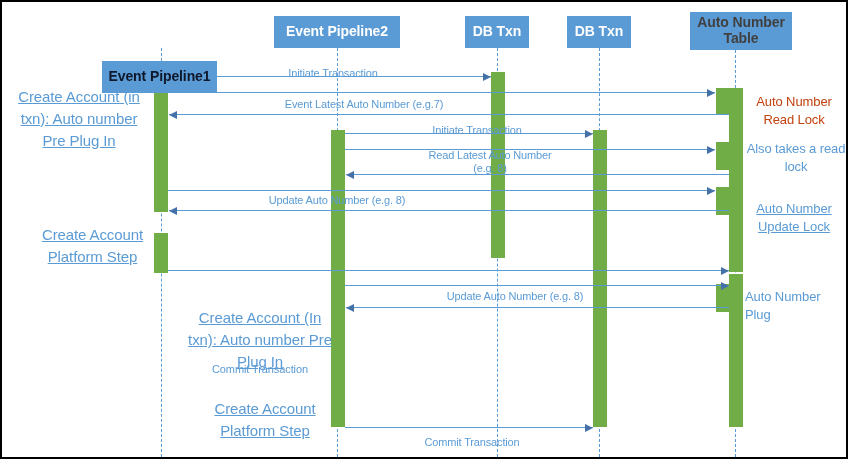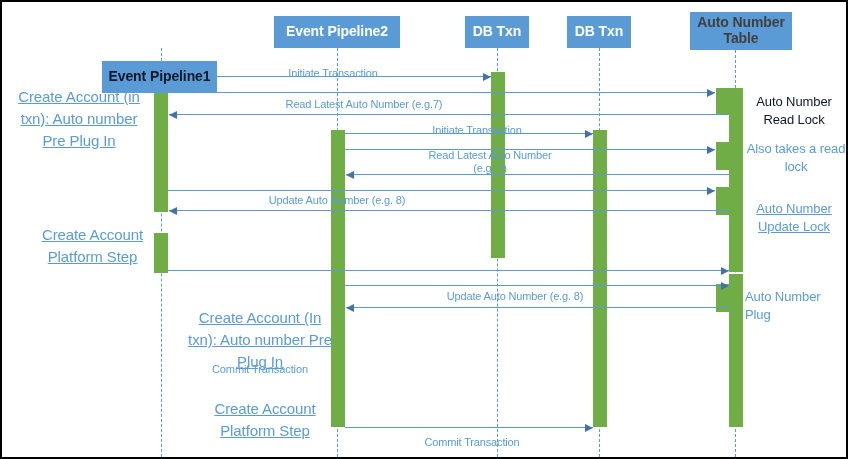--- a/index.html
+++ b/index.html
@@ -122,30 +122,30 @@
       <div class="activation" style="left: 714px; top: 282px; width: 14px; height: 28px; background: rgb(112, 173, 71);"></div>
     </div>
   <div id="messages">
       <div class="msg-line" style="left: 166px; top: 74px; width: 323px; border-top-color: rgb(91, 155, 213);"></div>
       <div class="arrowhead right" style="top: 70.5px; left: 481px; border-left-color: rgb(68, 114, 168);"></div>
       <div class="msg-label" style="left: 186px; top: 65px; width: 290px; color: rgb(91, 155, 213); white-space: nowrap;">Initiate Transaction</div>
       <div class="msg-line" style="left: 166px; top: 90px; width: 547px; border-top-color: rgb(91, 155, 213);"></div>
       <div class="arrowhead right" style="top: 86.5px; left: 705px; border-left-color: rgb(68, 114, 168);"></div>
       <div class="msg-line" style="left: 167px; top: 112px; width: 560px; border-top-color: rgb(91, 155, 213);"></div>
       <div class="arrowhead left" style="top: 108.5px; left: 167px; border-right-color: rgb(68, 114, 168);"></div>
-      <div class="msg-label" style="left: 172px; top: 96px; width: 380px; color: rgb(91, 155, 213); white-space: nowrap;">Read Latest Auto Number (e.g.7)</div>
+      <div class="msg-label" style="left: 172px; top: 96px; width: 380px; color: rgb(91, 155, 213); white-space: nowrap;">Event Latest Auto Number (e.g.7)</div>
       <div class="msg-line" style="left: 343px; top: 131px; width: 248px; border-top-color: rgb(91, 155, 213);"></div>
       <div class="arrowhead right" style="top: 127.5px; left: 583px; border-left-color: rgb(68, 114, 168);"></div>
       <div class="msg-label" style="left: 360px; top: 122px; width: 230px; color: rgb(91, 155, 213); white-space: nowrap;">Initiate Transaction</div>
       <div class="msg-line" style="left: 343px; top: 147px; width: 370px; border-top-color: rgb(91, 155, 213);"></div>
       <div class="arrowhead right" style="top: 143.5px; left: 705px; border-left-color: rgb(68, 114, 168);"></div>
       <div class="msg-line" style="left: 344px; top: 172px; width: 383px; border-top-color: rgb(91, 155, 213);"></div>
       <div class="arrowhead left" style="top: 168.5px; left: 344px; border-right-color: rgb(68, 114, 168);"></div>
       <div class="msg-label" style="left: 348px; top: 147px; width: 280px; color: rgb(91, 155, 213); white-space: pre-line;">Read Latest Auto Number
-(e.g. 7)</div>
+(e.g. 8)</div>
       <div class="msg-line" style="left: 166px; top: 188px; width: 547px; border-top-color: rgb(91, 155, 213);"></div>
       <div class="arrowhead right" style="top: 184.5px; left: 705px; border-left-color: rgb(68, 114, 168);"></div>
       <div class="msg-line" style="left: 167px; top: 208px; width: 560px; border-top-color: rgb(91, 155, 213);"></div>
       <div class="arrowhead left" style="top: 204.5px; left: 167px; border-right-color: rgb(68, 114, 168);"></div>
       <div class="msg-label" style="left: 170px; top: 192px; width: 330px; color: rgb(91, 155, 213); white-space: nowrap;">Update Auto Number (e.g. 8)</div>
       <div class="msg-line" style="left: 166px; top: 268px; width: 561px; border-top-color: rgb(91, 155, 213);"></div>
       <div class="arrowhead right" style="top: 264.5px; left: 719px; border-left-color: rgb(68, 114, 168);"></div>
       <div class="msg-line" style="left: 343px; top: 283px; width: 384px; border-top-color: rgb(91, 155, 213);"></div>
       <div class="arrowhead right" style="top: 279.5px; left: 719px; border-left-color: rgb(68, 114, 168);"></div>
       <div class="msg-line" style="left: 344px; top: 305px; width: 383px; border-top-color: rgb(91, 155, 213);"></div>
@@ -161,18 +161,18 @@
       <div class="participant" style="left: 463px; top: 14px; width: 64px; height: 32px; background: rgb(91, 155, 213); border-color: rgb(91, 155, 213); color: rgb(255, 255, 255);">DB Txn</div>
       <div class="participant" style="left: 565px; top: 14px; width: 64px; height: 32px; background: rgb(91, 155, 213); border-color: rgb(91, 155, 213); color: rgb(255, 255, 255);">DB Txn</div>
       <div class="participant" style="left: 688px; top: 10px; width: 102px; height: 38px; background: rgb(91, 155, 213); border-color: rgb(91, 155, 213); color: #404040;">Auto Number Table</div>
     </div>
   <div id="notes">
       <div class="note big" style="left: 8px; top: 84px; width: 138px; color: rgb(91, 155, 213); text-align: center;">Create Account (in txn): Auto number Pre Plug In</div>
       <div class="note big" style="left: 38px; top: 222px; width: 105px; color: rgb(91, 155, 213); text-align: center;">Create Account Platform Step</div>
       <div class="note big" style="left: 186px; top: 305px; width: 144px; color: rgb(91, 155, 213); text-align: center;">Create Account (In txn): Auto number Pre Plug In</div>
       <div class="note" style="left: 186px; top: 361px; width: 144px; color: rgb(91, 155, 213); text-align: center; font-size: 11px; line-height: 1.2;">Commit Transaction</div>
       <div class="note big" style="left: 195px; top: 396px; width: 136px; color: rgb(91, 155, 213); text-align: center;">Create Account Platform Step</div>
-      <div class="note" style="left: 744px; top: 91px; width: 96px; color: #0f172a; text-align: center; font-size: 13px; line-height: 1.35;">Auto Number Read Lock</div>
+      <div class="note" style="left: 744px; top: 91px; width: 96px; color: #c2410c; text-align: center; font-size: 13px; line-height: 1.35;">Auto Number Read Lock</div>
       <div class="note" style="left: 744px; top: 138px; width: 100px; color: rgb(91, 155, 213); text-align: center; font-size: 13px; line-height: 1.35;">Also takes a read lock</div>
       <div class="note" style="left: 744px; top: 198px; width: 96px; color: rgb(91, 155, 213); text-align: center; font-size: 13px; line-height: 1.35; text-decoration: underline;">Auto Number Update Lock</div>
       <div class="note" style="left: 743px; top: 286px; width: 104px; color: rgb(91, 155, 213); text-align: left; font-size: 13px; line-height: 1.35;">Auto Number Plug</div>
     </div>
 </div>
 
 </body></html>

